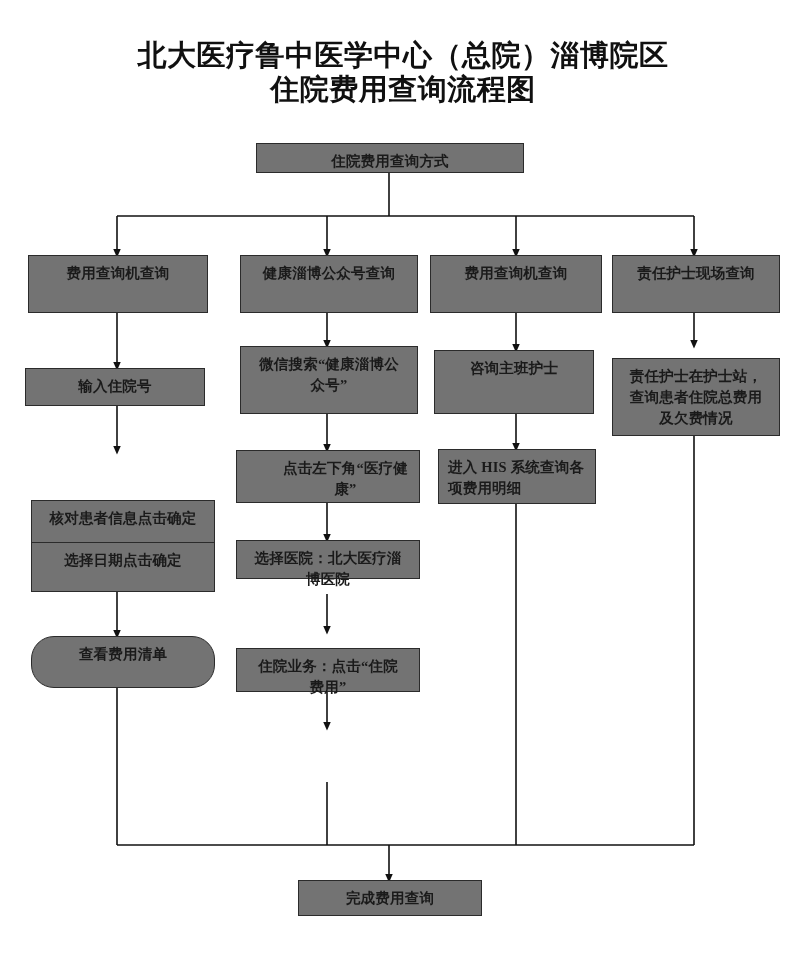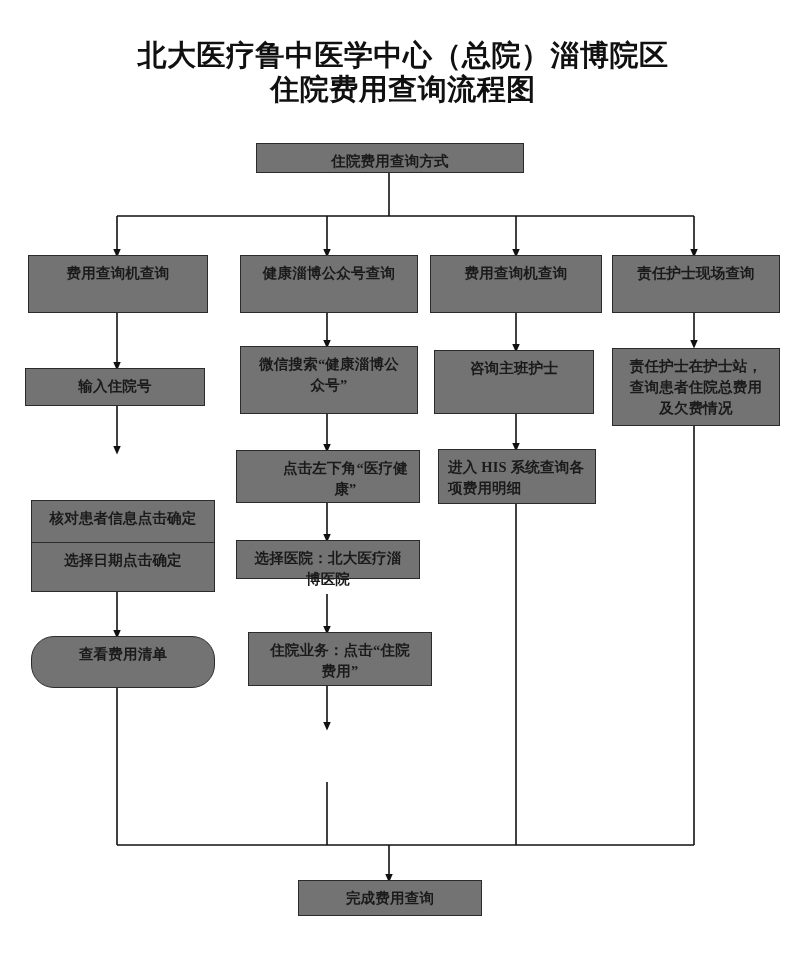--- a/index.html
+++ b/index.html
@@ -145,40 +145,40 @@
   <div class="node-box" style="left:240px; top:255px; width:178px; height:58px;">
     <span class="node-text">健康淄博公众号查询</span>
   </div>
   <div class="node-box" style="left:236px; top:450px; width:184px; height:53px;padding-left:35px;">
     <span class="node-text">点击左下角“医疗健康”</span>
   </div>
   <div class="node-box" style="left:236px; top:540px; width:184px; height:39px;">
     <span class="node-text">选择医院：北大医疗淄
 博医院</span>
   </div>
-  <div class="node-box" style="left:236px; top:632px; width:184px; height:54px;margin-left:12px;">
+  <div class="node-box" style="left:236px; top:648px; width:184px; height:44px;">
     <span class="node-text">住院业务：点击“住院
 费用”</span>
   </div>
 
   <div class="node-box" style="left:430px; top:255px; width:172px; height:58px;">
     <span class="node-text">费用查询机查询</span>
   </div>
   <div class="node-box" style="left:434px; top:350px; width:160px; height:64px;">
     <span class="node-text">咨询主班护士</span>
   </div>
   <div class="node-box align-left" style="left:438px; top:449px; width:158px; height:55px;">
     <span class="node-text">进入 HIS 系统查询各
 项费用明细</span>
   </div>
 
   <div class="node-box" style="left:612px; top:255px; width:168px; height:58px;">
     <span class="node-text">责任护士现场查询</span>
   </div>
-  <div class="node-box" style="left:612px; top:348px; width:168px; height:78px;">
+  <div class="node-box" style="left:612px; top:358px; width:168px; height:78px;">
     <span class="node-text">责任护士在护士站，
 查询患者住院总费用
 及欠费情况</span>
   </div>
 
   <div class="node-box" style="left:298px; top:880px; width:184px; height:36px;">
     <span class="node-text">完成费用查询</span>
   </div>
 
 </div>

